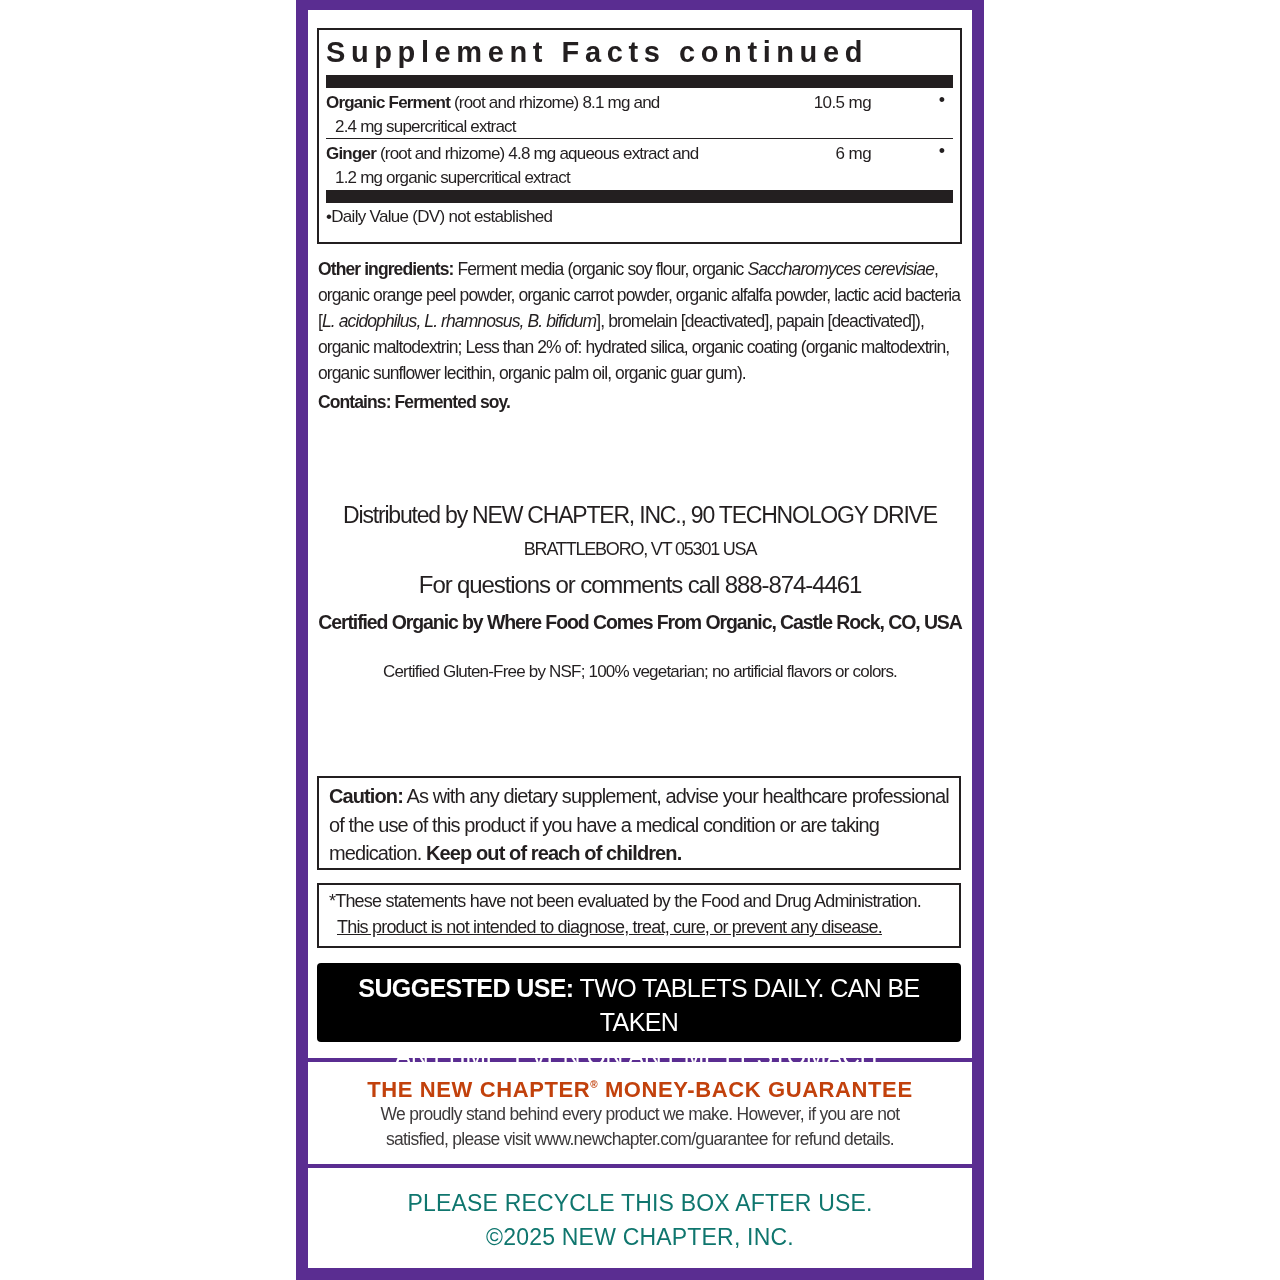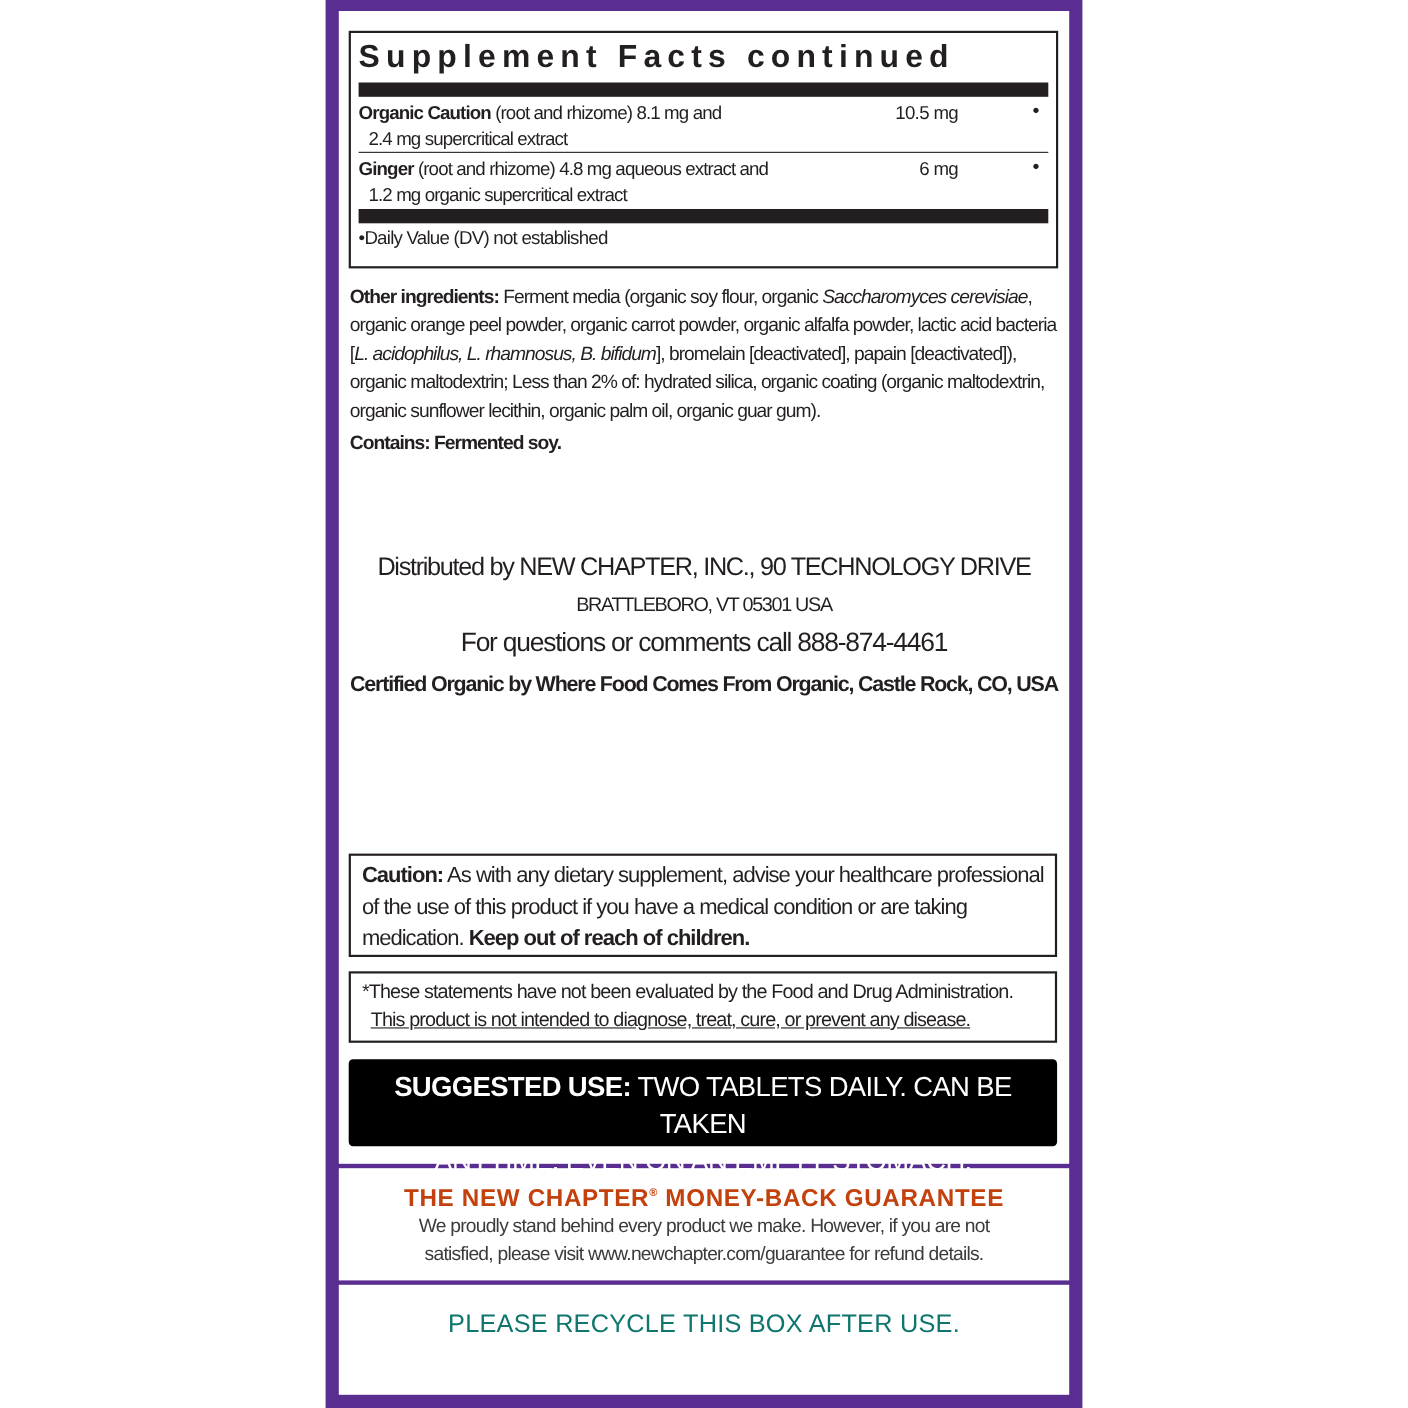--- a/index.html
+++ b/index.html
@@ -86,21 +86,21 @@
 
 <div class="frame">
 
   <div class="panel panel-main">
 
     <div class="facts">
       <div class="facts-title">Supplement Facts continued</div>
       <div class="bar-thick"></div>
 
       <div class="fact-row">
-        <span class="fact-name"><b>Organic Caution</b><span> (root and rhizome) 8.1 mg and</span></span>
+        <span class="fact-name"><b>Organic Ferment</b><span> (root and rhizome) 8.1 mg and</span></span>
         <span class="fact-sub">2.4 mg supercritical extract</span>
         <span class="fact-amt">10.5 mg</span>
         <span class="fact-dv">•</span>
       </div>
 
       <div class="fact-row">
         <span class="fact-name"><b>Ginger</b><span> (root and rhizome) 4.8 mg aqueous extract and</span></span>
         <span class="fact-sub">1.2 mg organic supercritical extract</span>
         <span class="fact-amt">6 mg</span>
         <span class="fact-dv">•</span>
@@ -111,20 +111,21 @@
     </div>
 
     <div class="other-ing"><b>Other ingredients:</b><span> Ferment media (organic soy flour, organic </span><i>Saccharomyces cerevisiae</i><span>, organic orange peel powder, organic carrot powder, organic alfalfa powder, lactic acid bacteria [</span><i>L. acidophilus, L. rhamnosus, B. bifidum</i><span>], bromelain [deactivated], papain [deactivated]), organic maltodextrin; Less than 2% of: hydrated silica, organic coating (organic maltodextrin, organic sunflower lecithin, organic palm oil, organic guar gum).</span></div>
 
     <div class="contains">Contains: Fermented soy.</div>
 
     <div class="center-block dist1">Distributed by NEW CHAPTER, INC., 90 TECHNOLOGY DRIVE</div>
     <div class="center-block dist2">BRATTLEBORO, VT 05301 USA</div>
     <div class="center-block questions">For questions or comments call 888-874-4461</div>
     <div class="center-block cert-org">Certified Organic by Where Food Comes From Organic, Castle Rock, CO, USA</div>
+    <div class="center-block cert-gf">Certified Gluten-Free by NSF; 100% vegetarian; no artificial flavors or colors.</div>
 
     <div class="caution"><b>Caution:</b><span> As with any dietary supplement, advise your healthcare professional of the use of this product if you have a medical condition or are taking medication. </span><b>Keep out of reach of children.</b></div>
 
     <div class="fda">
       <div>*These statements have not been evaluated by the Food and Drug Administration.</div>
       <div class="fda-l2">This product is not intended to diagnose, treat, cure, or prevent any disease.</div>
     </div>
 
     <div class="suggested">
       <div><b>SUGGESTED USE:</b><span> TWO TABLETS DAILY. CAN BE TAKEN</span></div>
@@ -136,16 +137,17 @@
     <div class="guar-title"><span>THE NEW CHAPTER</span><sup>®</sup><span> MONEY-BACK GUARANTEE</span></div>
     <div class="guar-text">
       <div>We proudly stand behind every product we make. However, if you are not</div>
       <div>satisfied, please visit www.newchapter.com/guarantee for refund details.</div>
     </div>
   </div>
 
   <div class="panel panel-recycle">
     <div class="recycle">
       <div>PLEASE RECYCLE THIS BOX AFTER USE.</div>
+      <div>©2025 NEW CHAPTER, INC.</div>
     </div>
   </div>
 
 </div>
 
 </body></html>

